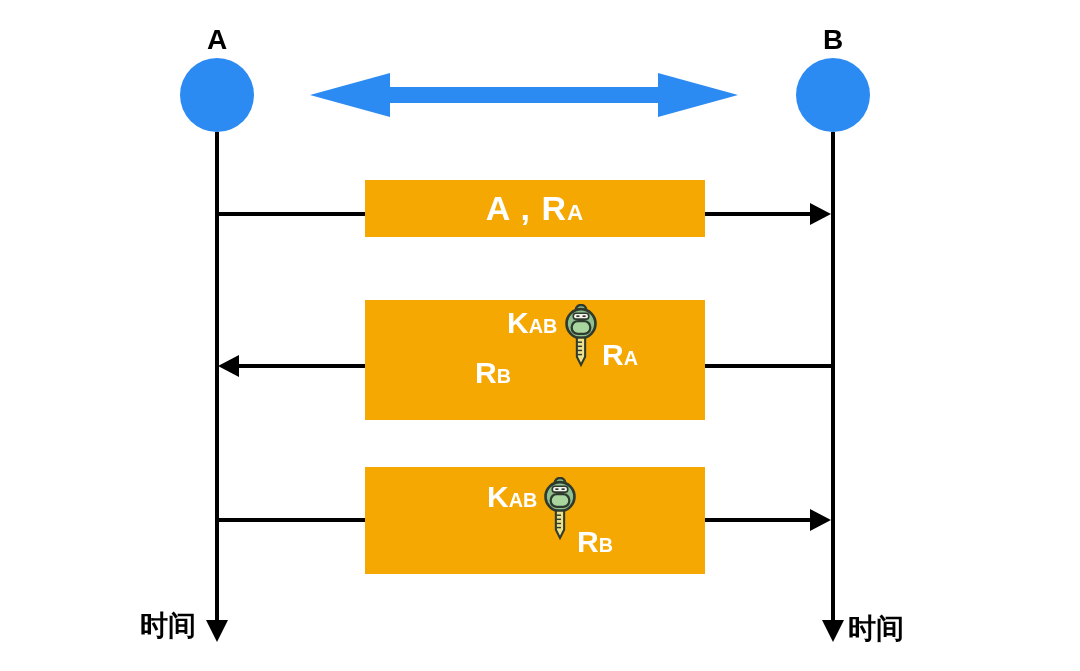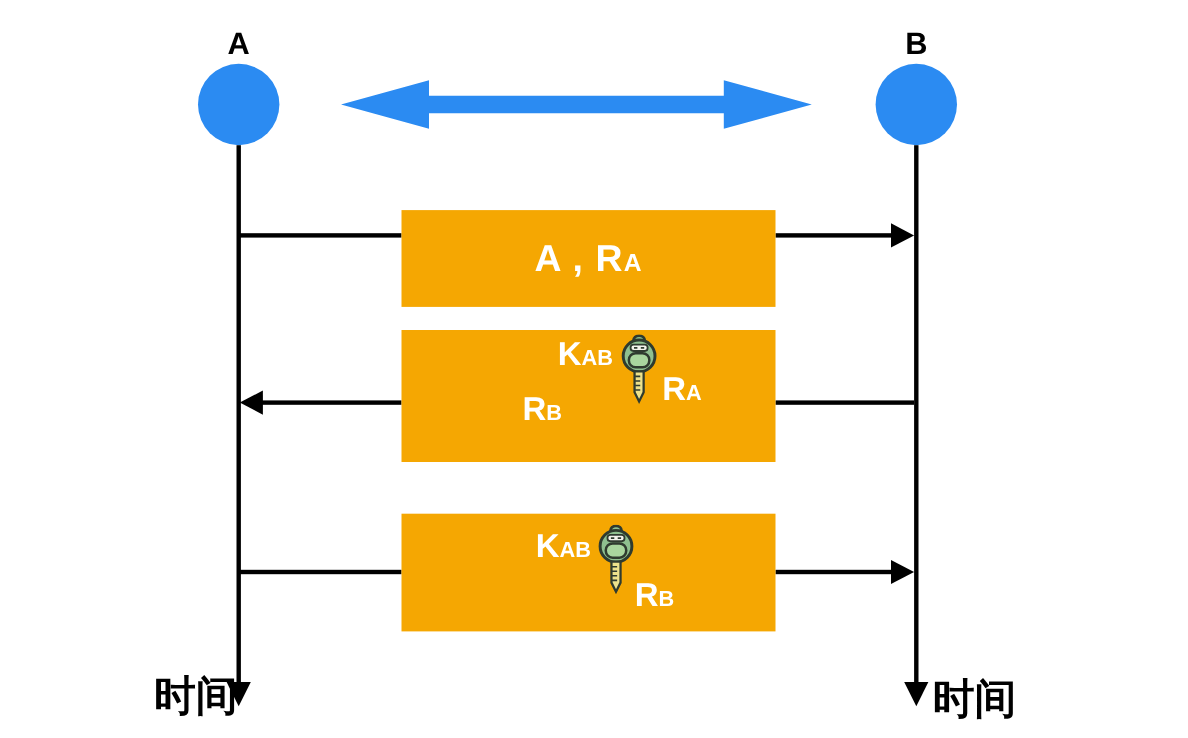--- a/index.html
+++ b/index.html
@@ -14,21 +14,21 @@
   .node{
     position:absolute;width:74px;height:74px;border-radius:50%;
     background:#2B8BF2;
   }
   .lifeline{position:absolute;width:4px;background:#000;}
   .lifeline-head{
     position:absolute;width:0;height:0;
     border-left:11px solid transparent;border-right:11px solid transparent;
     border-top:22px solid #000;
   }
-  .time-label{position:absolute;font-size:38px;font-weight:bold;color:#000;}
+  .time-label{position:absolute;font-size:28px;font-weight:bold;color:#000;}
   .mline{position:absolute;height:4px;background:#000;}
   .mhead-right{
     position:absolute;width:0;height:0;
     border-top:11px solid transparent;border-bottom:11px solid transparent;
     border-left:21px solid #000;
   }
   .mhead-left{
     position:absolute;width:0;height:0;
     border-top:11px solid transparent;border-bottom:11px solid transparent;
     border-right:21px solid #000;
@@ -63,21 +63,21 @@
   <div class="lifeline-head" style="left:206px;top:620px;"></div>
   <div class="time-label" style="left:140px;top:607px;">时间</div>
 
   <div class="lifeline" style="left:831px;top:132px;height:488px;"></div>
   <div class="lifeline-head" style="left:822px;top:620px;"></div>
   <div class="time-label" style="left:848px;top:610px;">时间</div>
 
   <div class="mline" style="left:217px;top:212px;width:148px;"></div>
   <div class="mline" style="left:705px;top:212px;width:106px;"></div>
   <div class="mhead-right" style="left:810px;top:203px;"></div>
-  <div class="msgbox box-center" style="top:191px;height:88px;">
+  <div class="msgbox box-center" style="top:180px;height:57px;">
     <span class="bigtxt"><span>A , R</span><span class="sub">A</span></span>
   </div>
 
   <div class="mhead-left" style="left:218px;top:355px;"></div>
   <div class="mline" style="left:238px;top:364px;width:127px;"></div>
   <div class="mline" style="left:705px;top:364px;width:126px;"></div>
   <div class="msgbox" style="top:300px;height:120px;">
     <span class="term" style="left:142px;top:6px;"><span>K</span><span class="sub">AB</span></span>
     <svg class="keysvg" style="left:197px;top:4px;" width="38" height="64" viewBox="0 0 36 62">
       <ellipse cx="18" cy="5.5" rx="5" ry="4.5" fill="#8FC08F" stroke="#2f3b2f" stroke-width="2.4"></ellipse>

